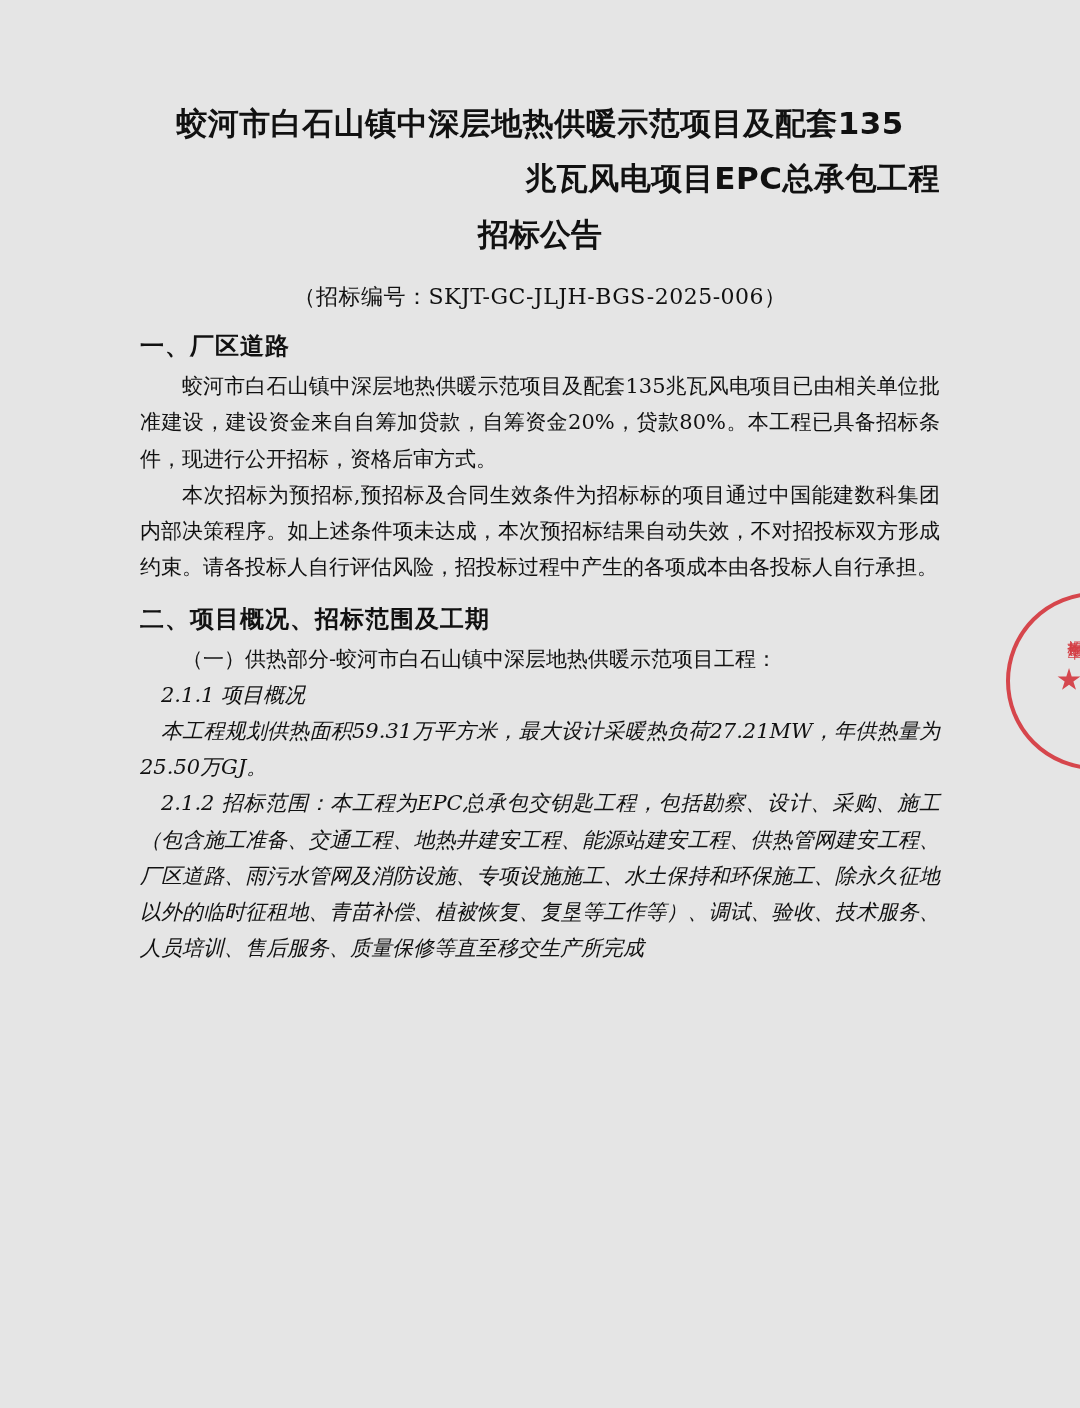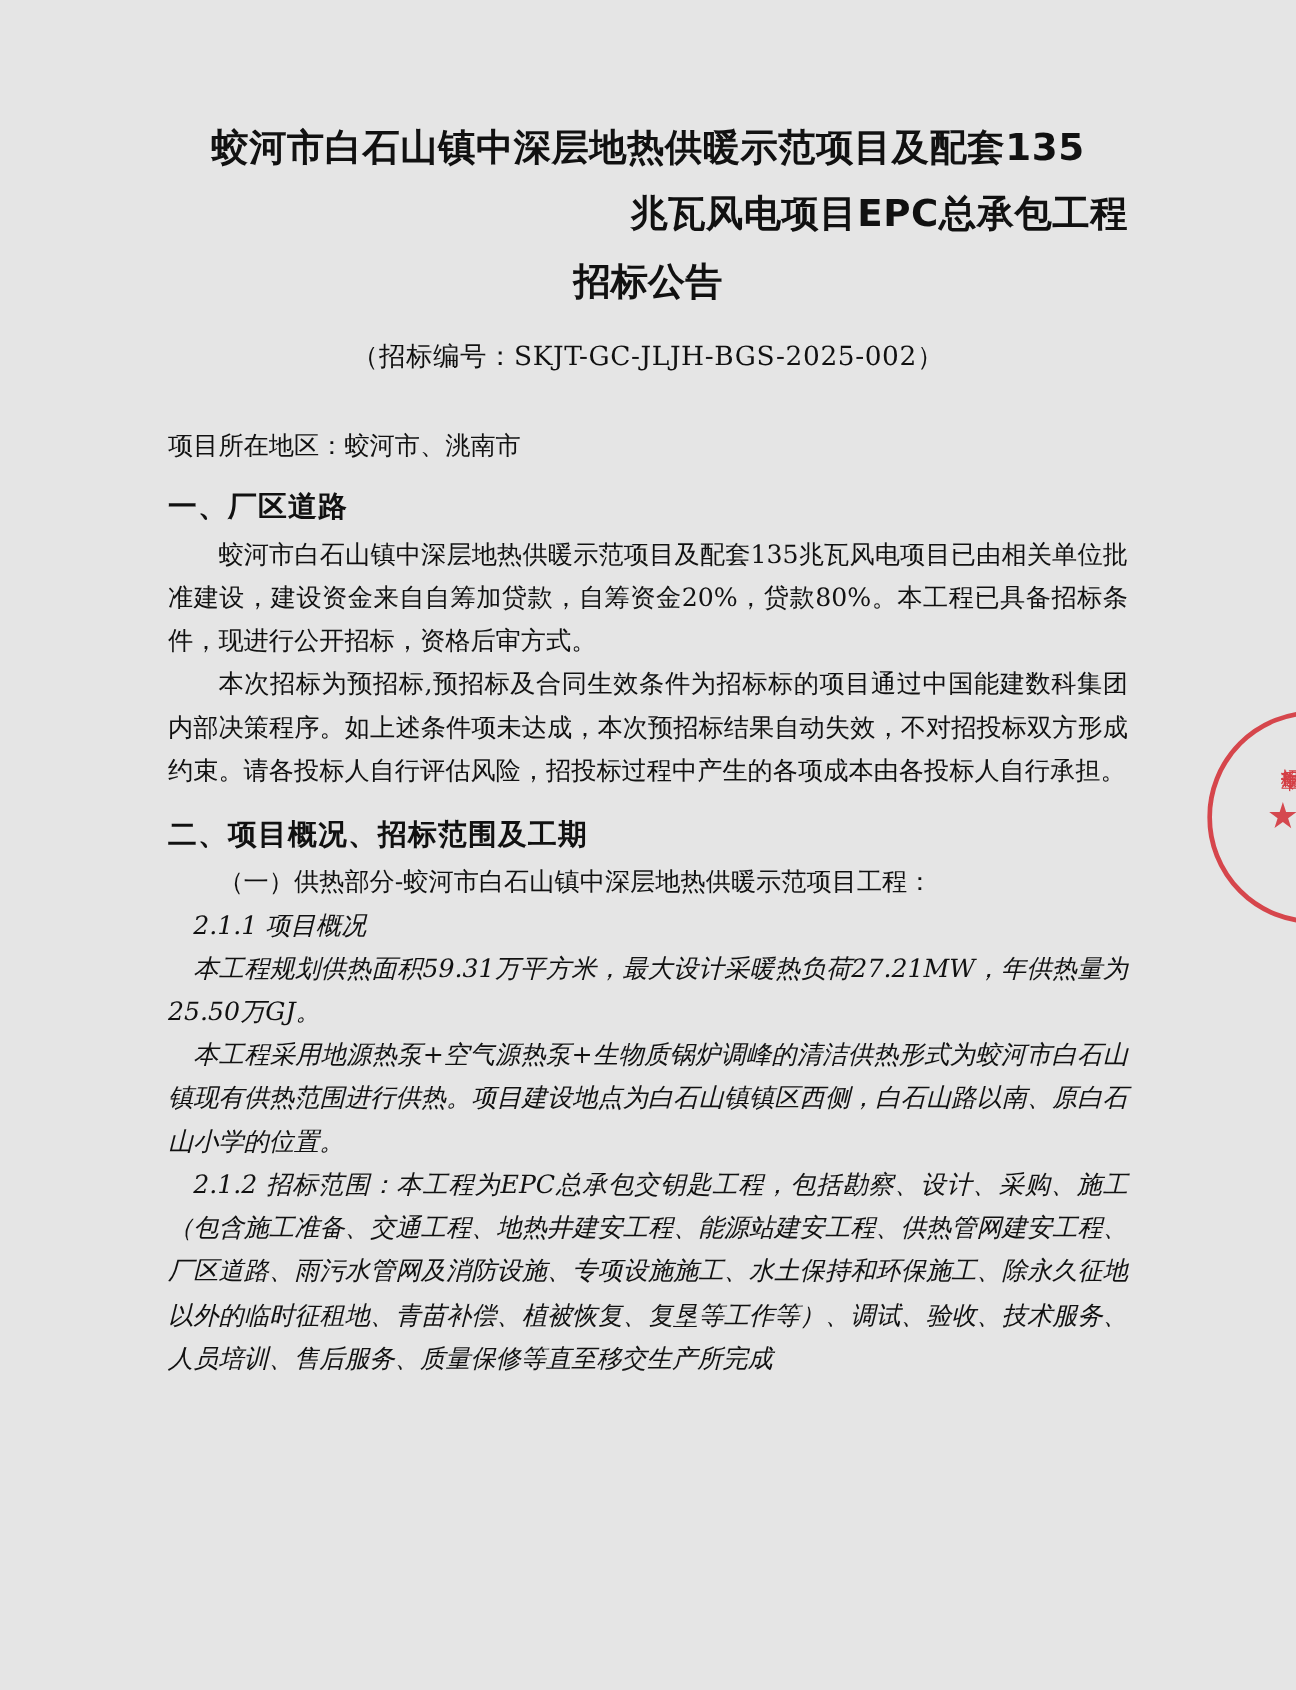--- a/index.html
+++ b/index.html
@@ -134,33 +134,31 @@
 
   <div class="content">
 
     <div class="doc-title">
       <span>蛟河市白石山镇中深层地热供暖示范项目及配套135</span>
       <span class="line2">兆瓦风电项目EPC总承包工程</span>
     </div>
 
     <div class="doc-subtitle">招标公告</div>
 
-    <div class="doc-code">（招标编号：SKJT-GC-JLJH-BGS-2025-002）</div>
+    <div class="doc-code">（招标编号：SKJT-GC-JLJH-BGS-2025-006）</div>
 
-    <div class="meta-line">项目所在地区：蛟河市、洮南市</div>
 
     <h2 class="section">一、厂区道路</h2>
     <p class="para indent">蛟河市白石山镇中深层地热供暖示范项目及配套135兆瓦风电项目已由相关单位批准建设，建设资金来自自筹加贷款，自筹资金20%，贷款80%。本工程已具备招标条件，现进行公开招标，资格后审方式。</p>
     <p class="para indent">本次招标为预招标,预招标及合同生效条件为招标标的项目通过中国能建数科集团内部决策程序。如上述条件项未达成，本次预招标结果自动失效，不对招投标双方形成约束。请各投标人自行评估风险，招投标过程中产生的各项成本由各投标人自行承担。</p>
 
     <h2 class="section">二、项目概况、招标范围及工期</h2>
     <p class="para indent">（一）供热部分-蛟河市白石山镇中深层地热供暖示范项目工程：</p>
     <p class="para indent-small">2.1.1 项目概况</p>
     <p class="para indent-small">本工程规划供热面积59.31万平方米，最大设计采暖热负荷27.21MW，年供热量为25.50万GJ。</p>
-    <p class="para indent-small">本工程采用地源热泵+空气源热泵+生物质锅炉调峰的清洁供热形式为蛟河市白石山镇现有供热范围进行供热。项目建设地点为白石山镇镇区西侧，白石山路以南、原白石山小学的位置。</p>
     <p class="para indent-small">2.1.2 招标范围：本工程为EPC总承包交钥匙工程，包括勘察、设计、采购、施工（包含施工准备、交通工程、地热井建安工程、能源站建安工程、供热管网建安工程、厂区道路、雨污水管网及消防设施、专项设施施工、水土保持和环保施工、除永久征地以外的临时征租地、青苗补偿、植被恢复、复垦等工作等）、调试、验收、技术服务、人员培训、售后服务、质量保修等直至移交生产所完成</p>
 
   </div>
 
   <div class="stamp">
     <div class="ring"></div>
     <div class="inner-text">招标专用章</div>
     <div class="star">★</div>
   </div>
 

